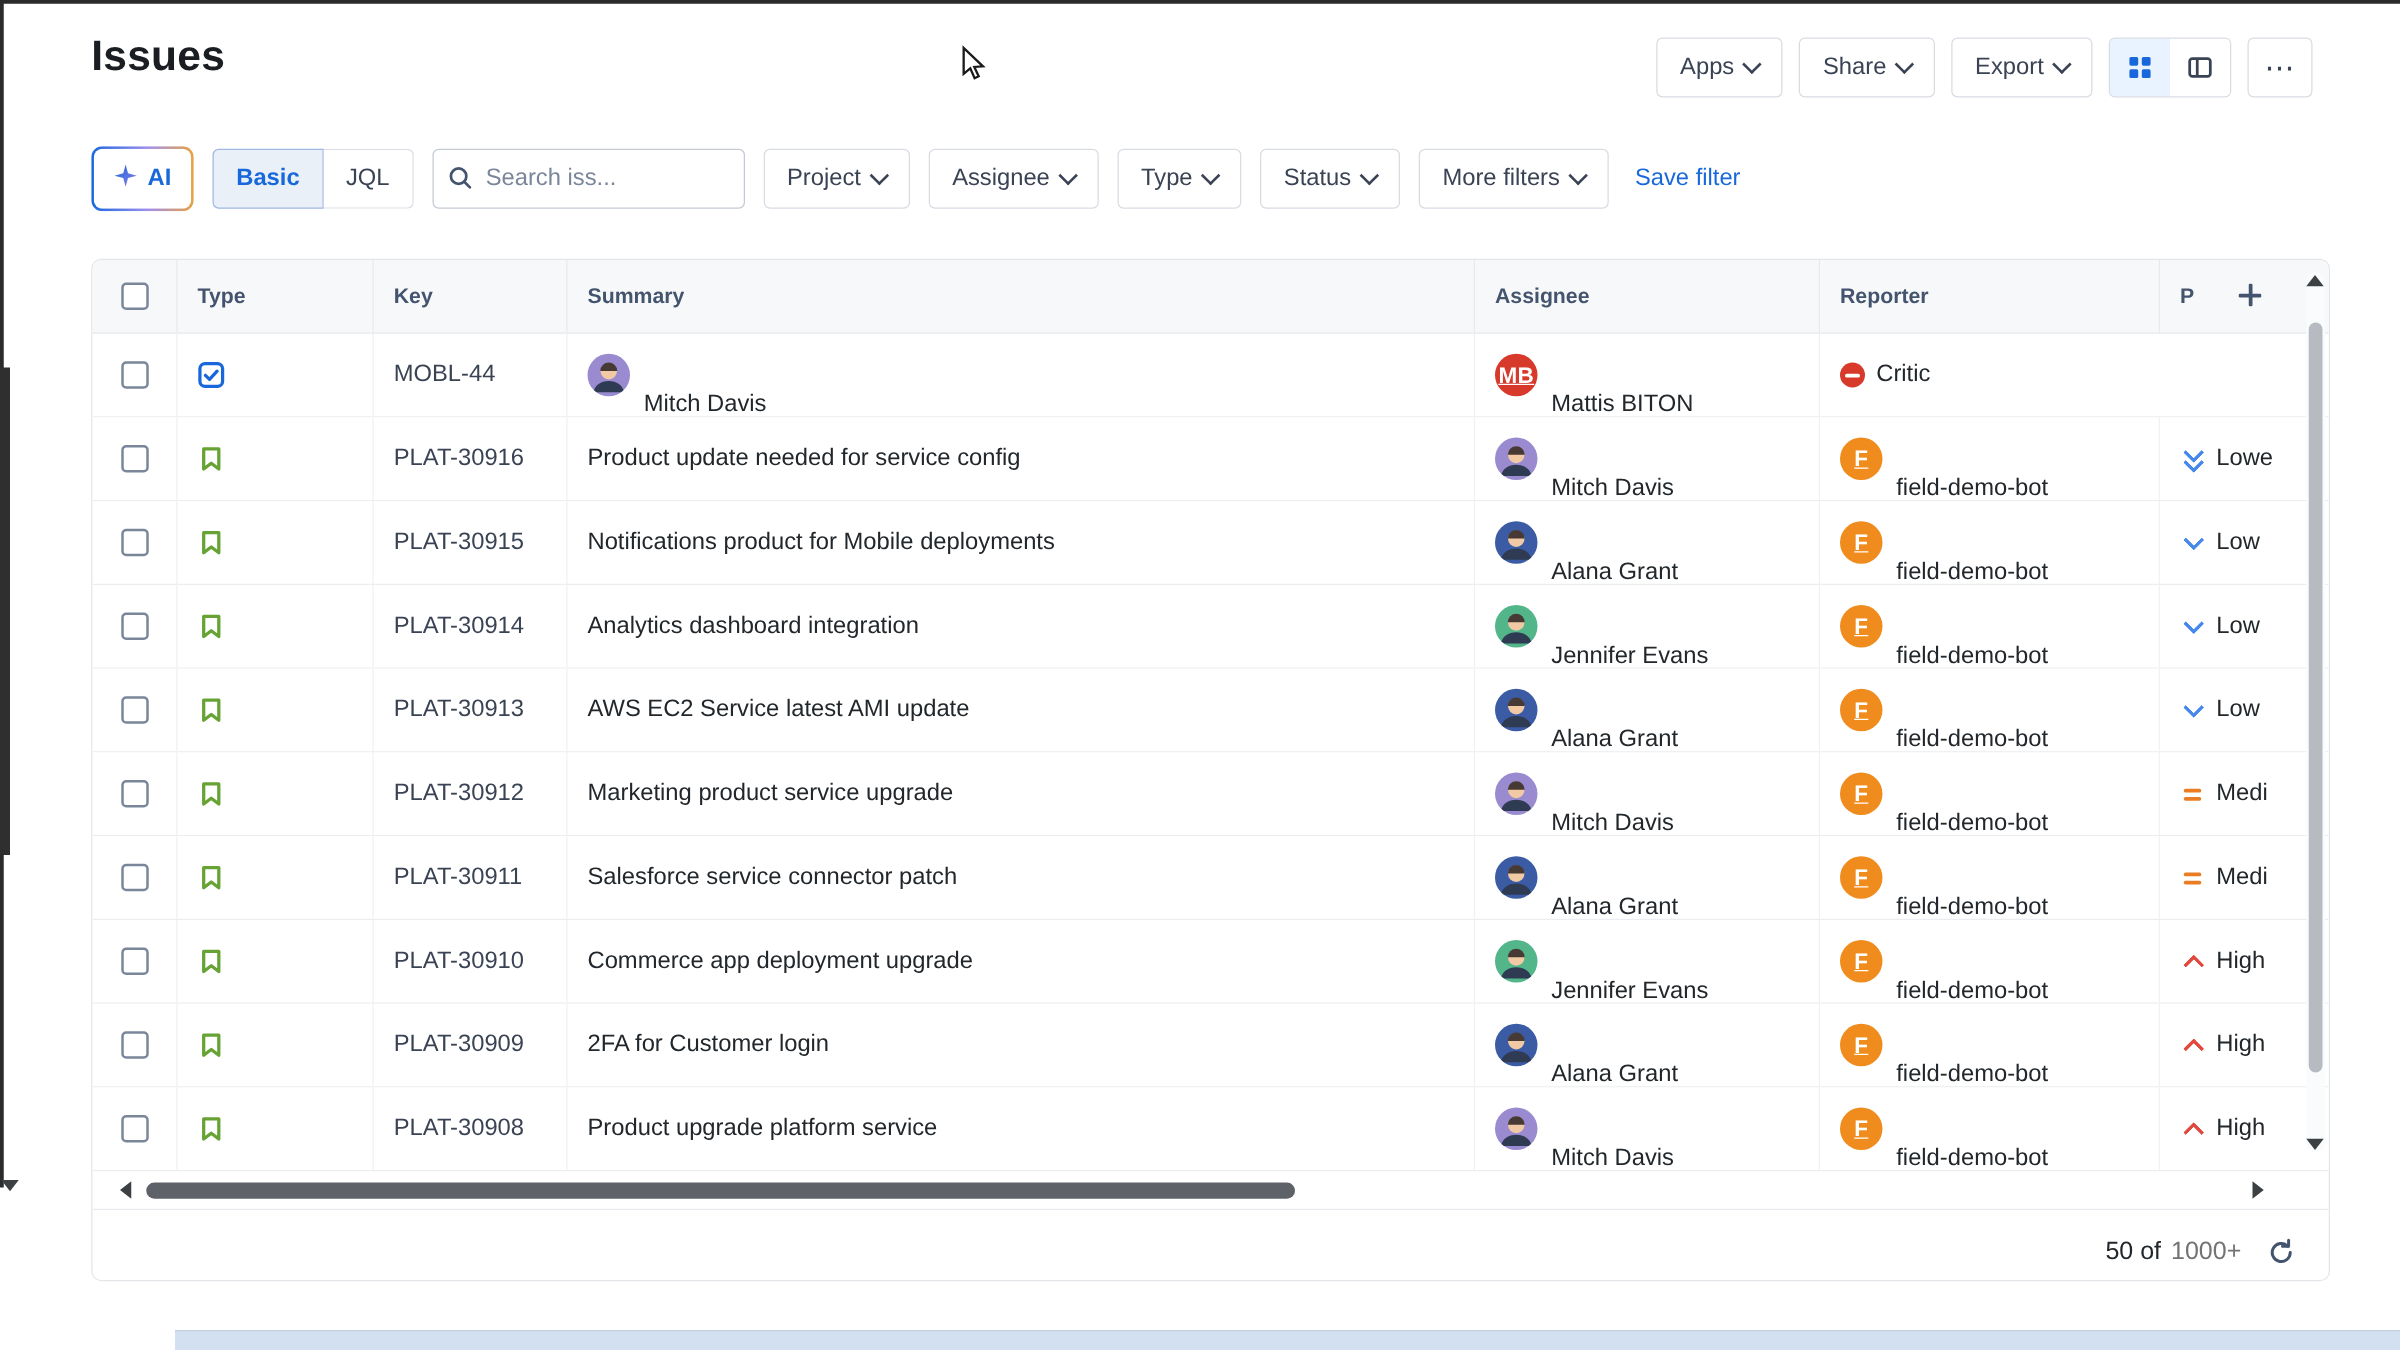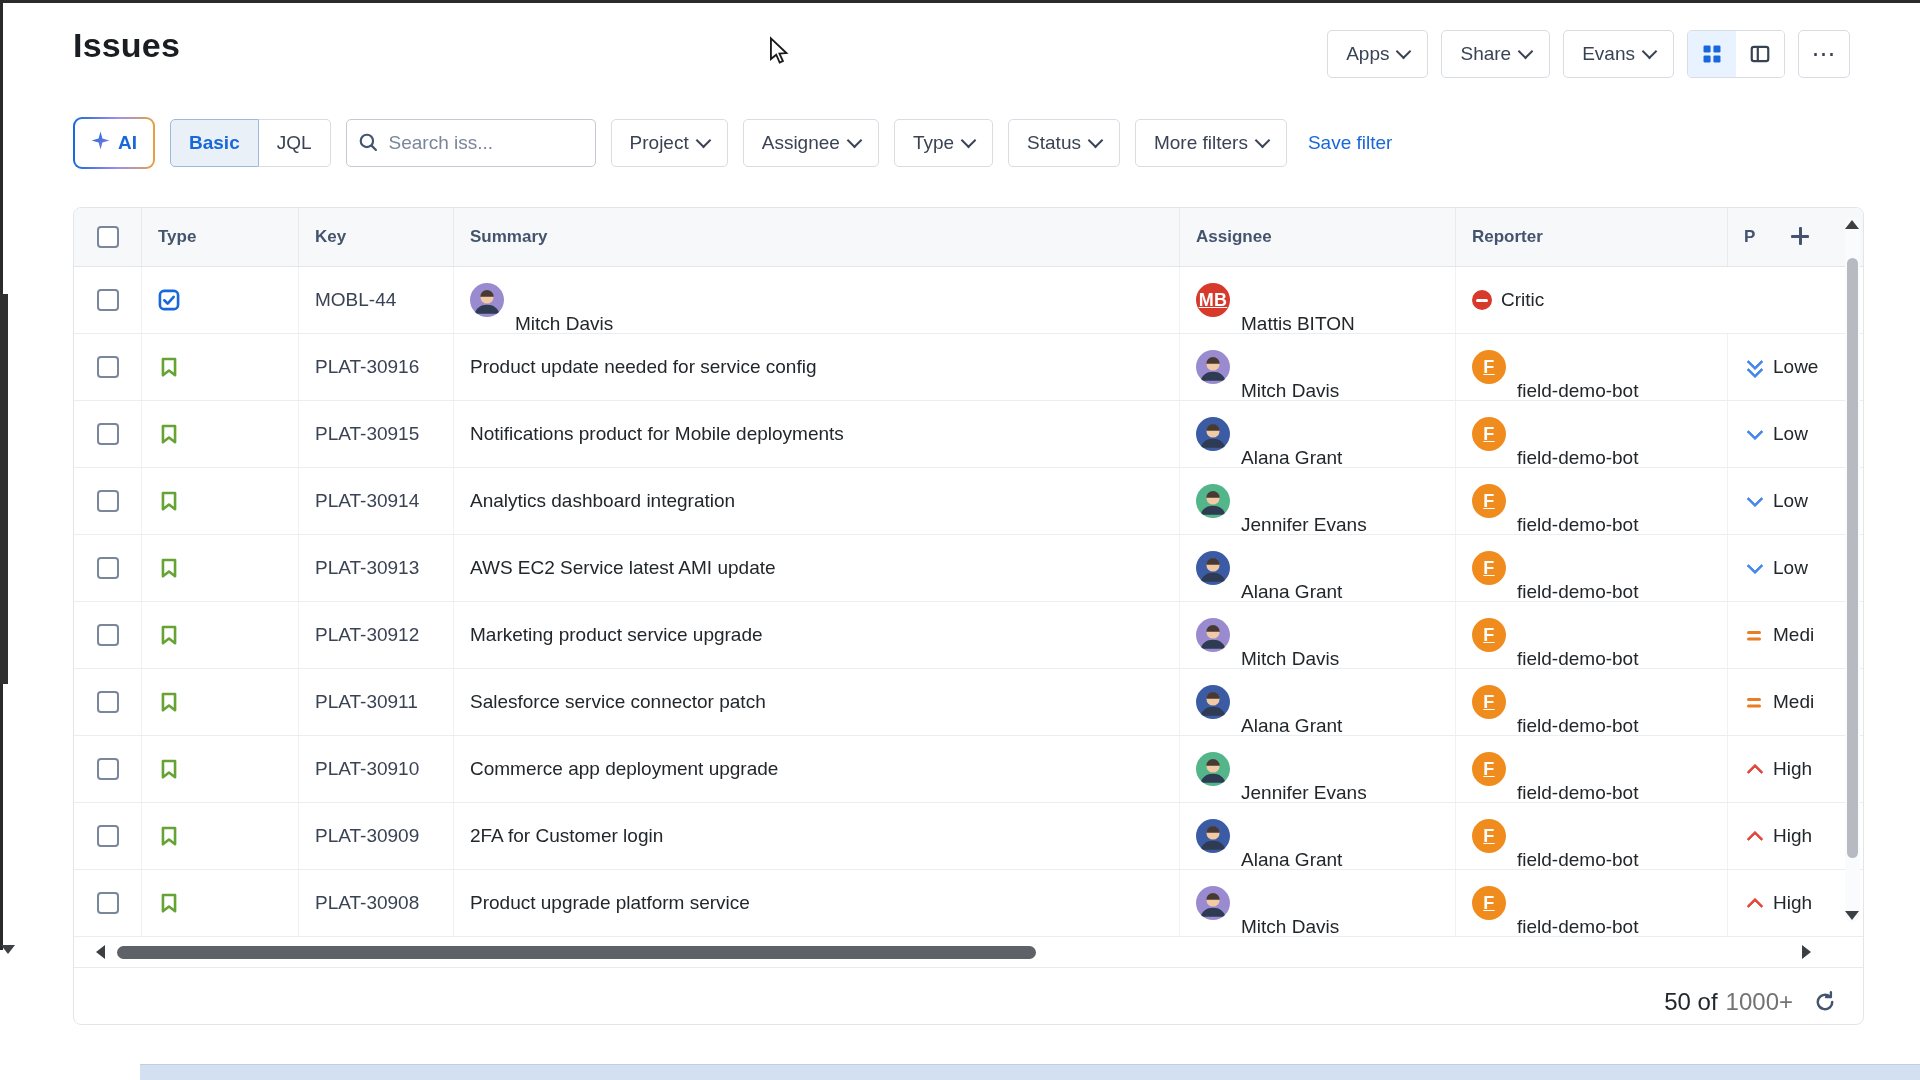--- a/index.html
+++ b/index.html
@@ -110,21 +110,21 @@
   .v-thumb{position:absolute;top:40px;left:2px;width:11px;height:600px;background:#B7BBC1;border-radius:6px;}
 
   
   .hscroll{position:relative;height:30px;}
   .hscroll .tri-left{position:absolute;left:22px;top:8px;}
   .hscroll .tri-right{position:absolute;right:52px;top:8px;}
   .h-thumb{position:absolute;left:43px;top:9px;width:919px;height:13px;background:#5E6268;border-radius:7px;}
 
   
   .tfoot{height:67px;border-top:1px solid #E8EAED;display:flex;align-items:center;justify-content:flex-end;
-         gap:8px;padding-right:26px;font-size:24px;color:#22272B;}
+         gap:8px;padding-right:26px;font-size:20px;color:#22272B;}
   .total-link{color:#737373;}
   .refresh-icon{width:24px;height:24px;color:#44546F;margin-left:12px;}
 
   .mouse-cursor{position:absolute;left:765px;top:36px;width:28px;height:30px;}
 </style>
 </head>
 <body>
 
 <div class="win-top-edge"></div>
 <div class="win-left-rail"></div>
@@ -137,21 +137,21 @@
 <div class="toolbar">
   <div class="btn">
     <span>Apps</span>
     <span class="chev"></span>
   </div>
   <div class="btn">
     <span>Share</span>
     <span class="chev"></span>
   </div>
   <div class="btn">
-    <span>Evans</span>
+    <span>Export</span>
     <span class="chev"></span>
   </div>
   <div class="view-toggle">
     <div class="view-btn selected">
       <span class="ic">
         <svg viewBox="0 0 20 20" width="22" height="22" fill="currentColor">
           <rect x="2.3" y="2.3" width="6.4" height="6.4" rx="1.2"></rect>
             <rect x="11.3" y="2.3" width="6.4" height="6.4" rx="1.2"></rect>
           <rect x="2.3" y="11.3" width="6.4" height="6.4" rx="1.2"></rect>
             <rect x="11.3" y="11.3" width="6.4" height="6.4" rx="1.2"></rect>

